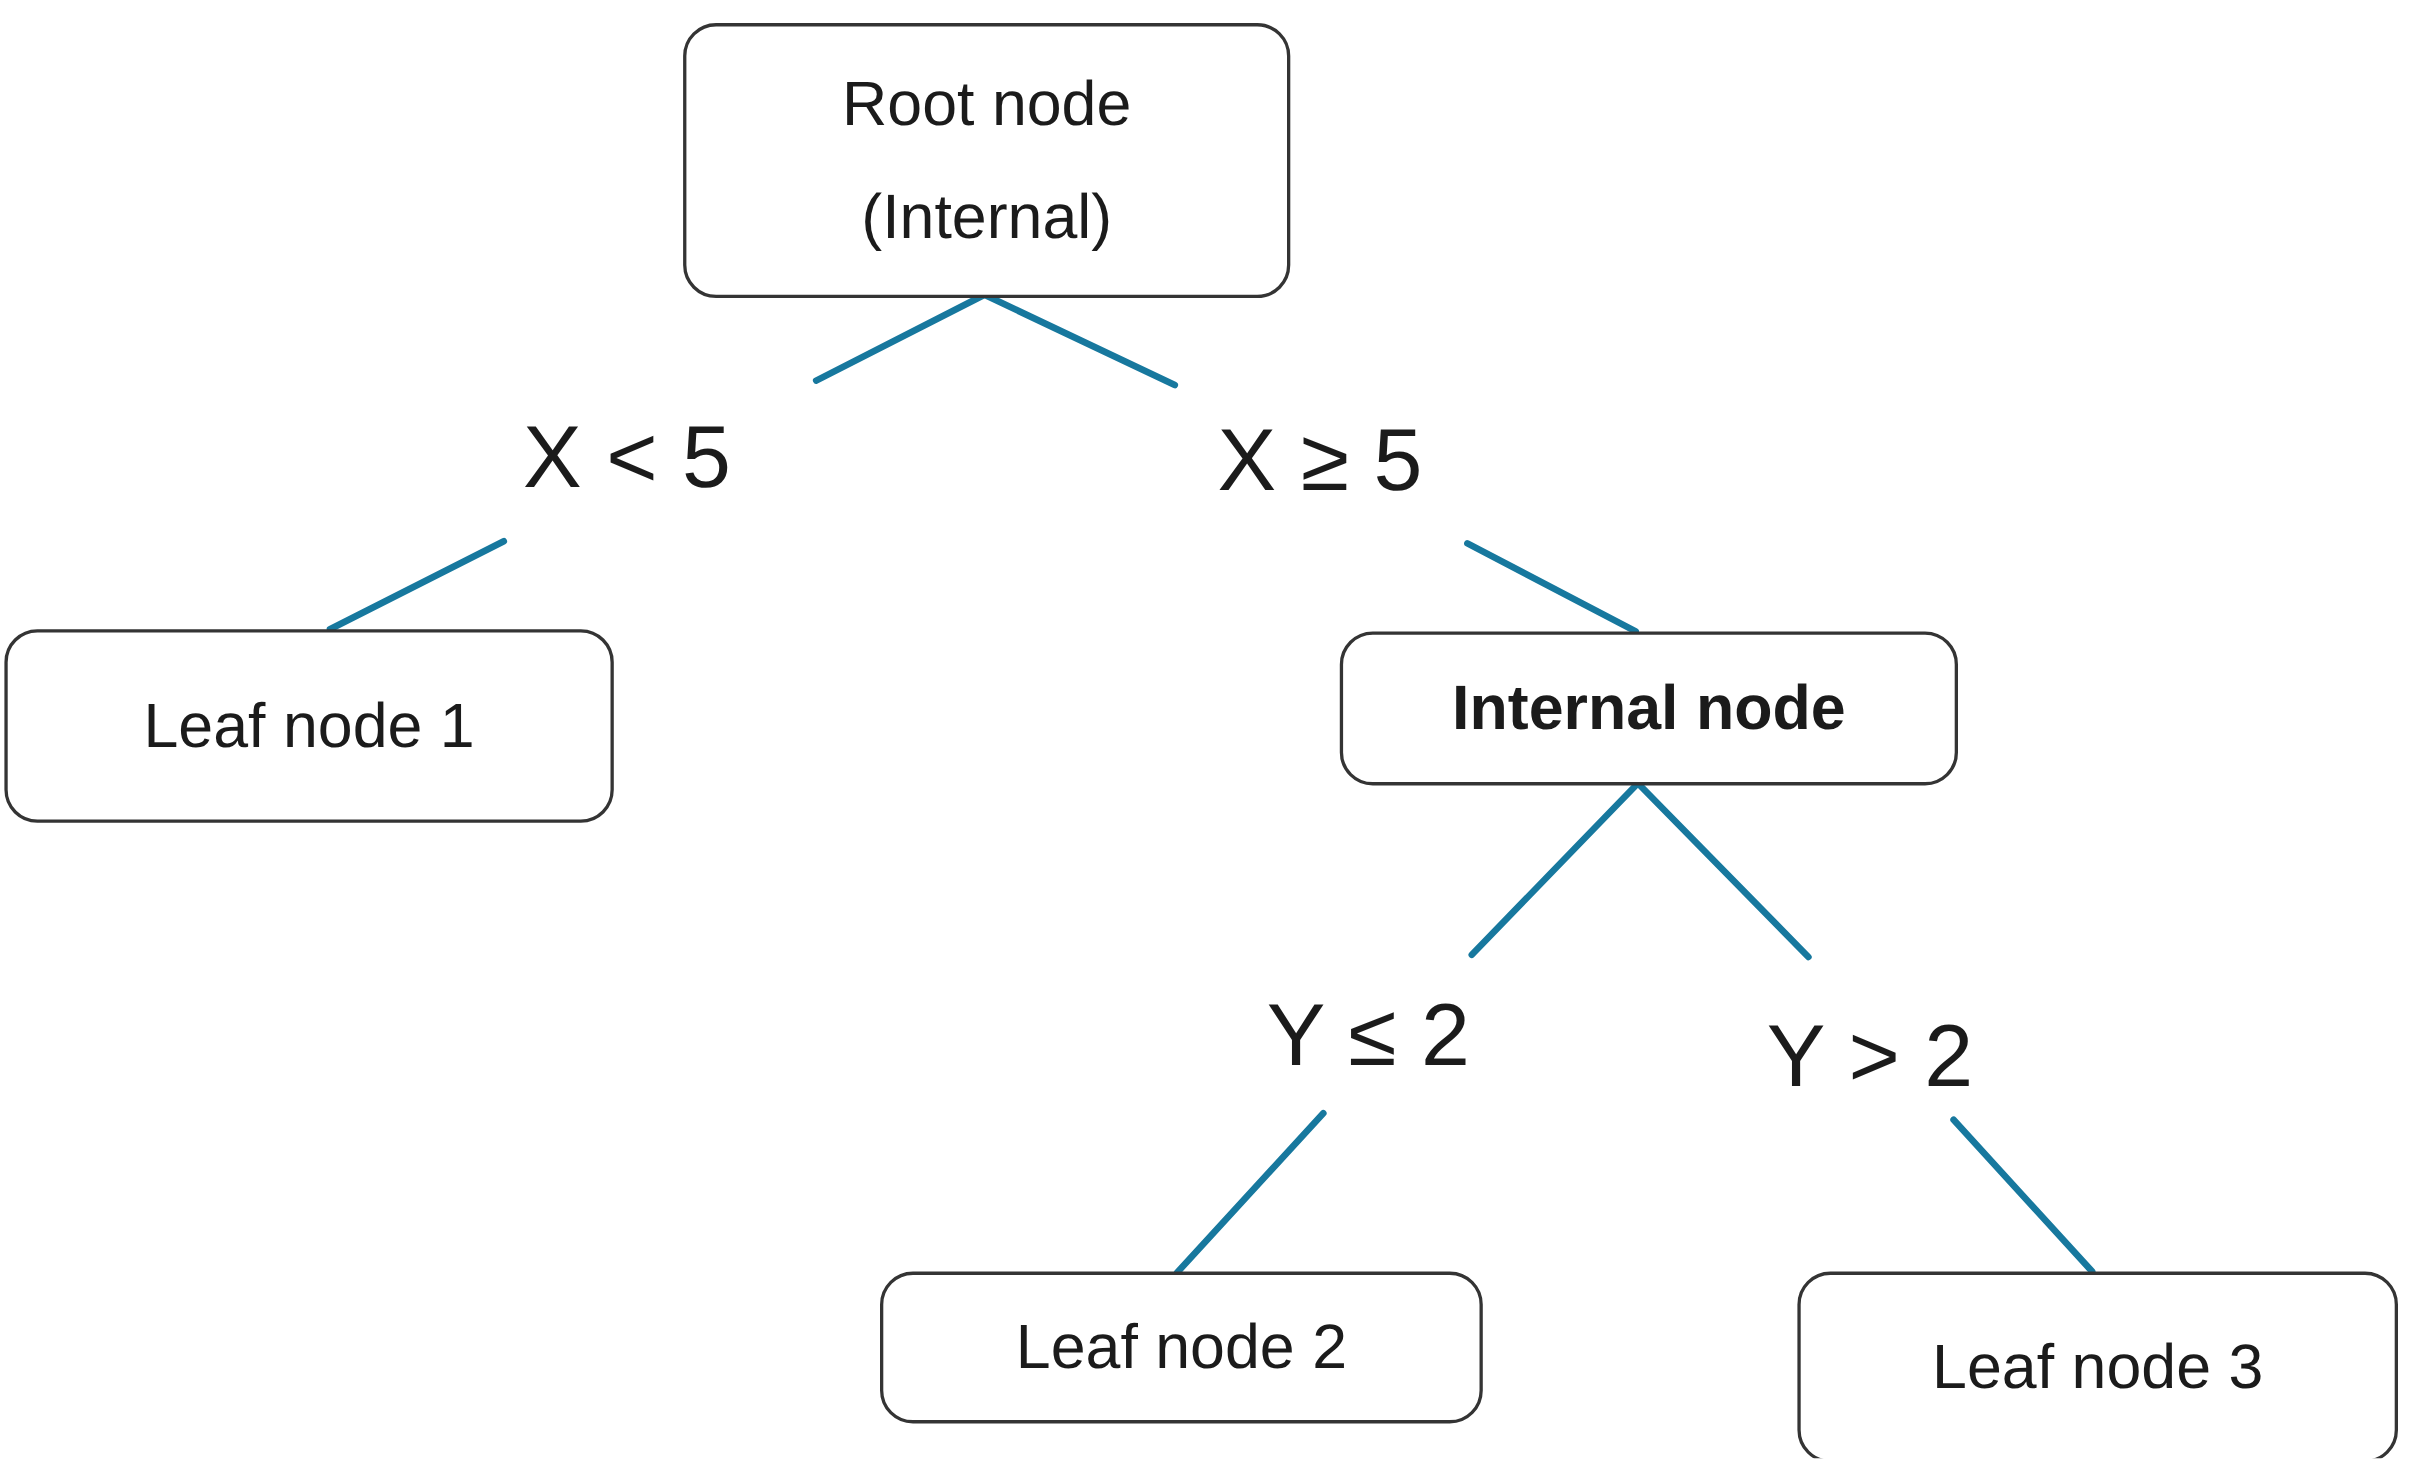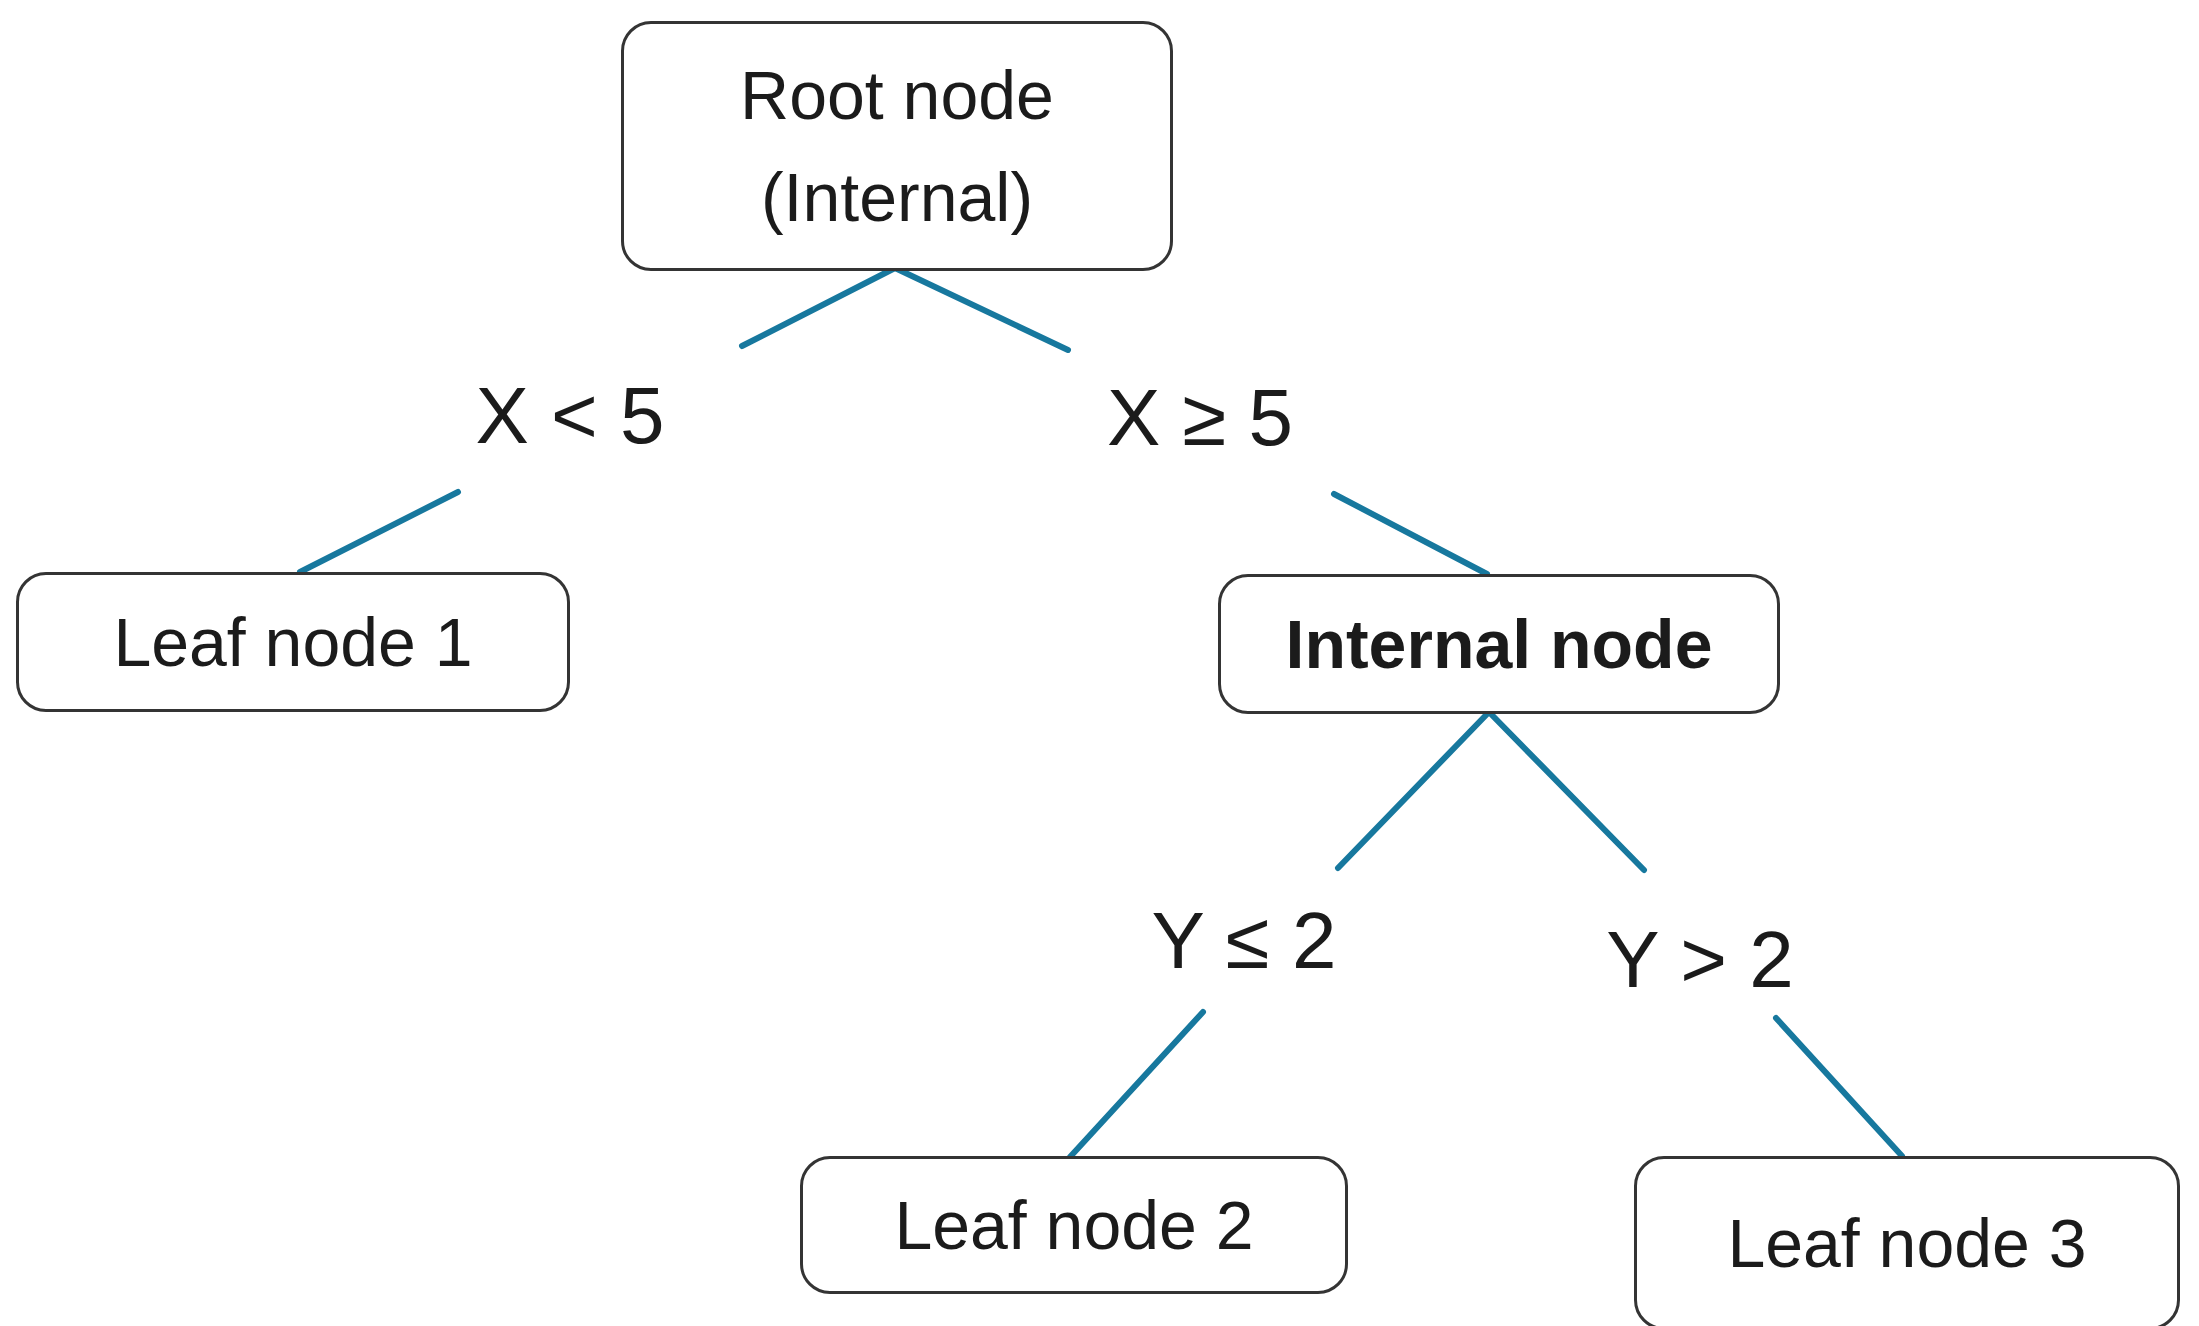--- a/index.html
+++ b/index.html
@@ -32,26 +32,26 @@
     position: absolute;
     box-sizing: border-box;
     background: #ffffff;
     border: 3px solid #343434;
     border-radius: 30px;
     display: flex;
     flex-direction: column;
     align-items: center;
     justify-content: center;
     text-align: center;
-    font-size: 68px;
+    font-size: 57px;
     line-height: 102px;
     white-space: nowrap;
   }
   .node-root     { left: 621px;  top: 21px;   width: 552px; height: 250px; }
-  .node-leaf1    { left: 16px;   top: 572px;  width: 554px; height: 140px; }
+  .node-leaf1    { left: 4px;   top: 572px;  width: 554px; height: 176px; }
   .node-internal { left: 1218px; top: 574px;  width: 562px; height: 140px; font-weight: bold; }
   .node-leaf2    { left: 800px;  top: 1156px; width: 548px; height: 138px; }
   .node-leaf3    { left: 1634px; top: 1156px; width: 546px; height: 174px; }
   .edge-label {
     position: absolute;
     transform: translate(-50%, -50%);
     font-size: 80px;
     line-height: 80px;
     white-space: nowrap;
   }

